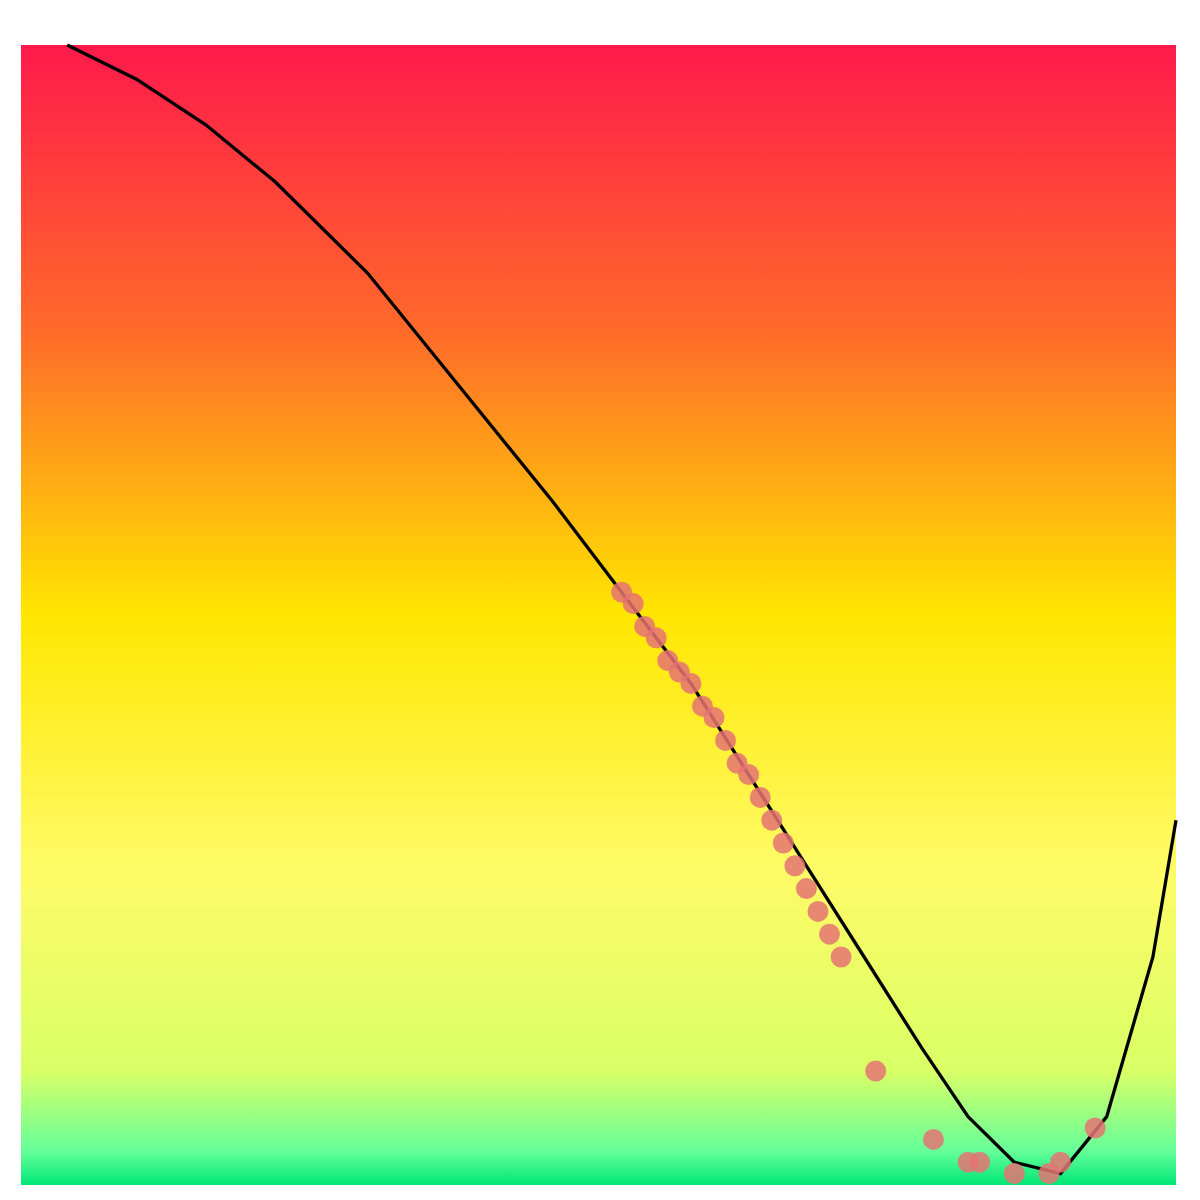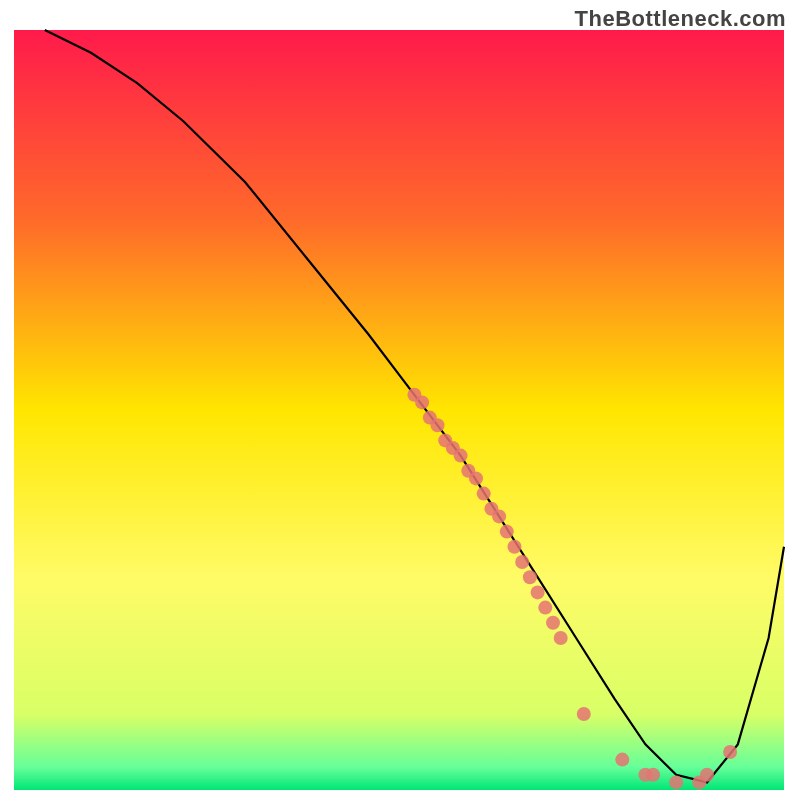--- a/index.html
+++ b/index.html
@@ -29,21 +29,20 @@
   svg {
     display: block;
     width: 800px;
     height: 800px;
   }
 </style>
 </head>
 <body>
 
 <div class="chart-wrap">
-  <div class="watermark">TheBottleneck.com</div>
 
   <svg viewBox="0 0 800 800">
     <defs>
       <linearGradient id="bg-grad" x1="0" y1="0" x2="0" y2="1">
           <stop offset="0%" stop-color="#ff1a4b"></stop>
           <stop offset="25%" stop-color="#ff6a2a"></stop>
           <stop offset="50%" stop-color="#ffe600"></stop>
           <stop offset="72%" stop-color="#fffb66"></stop>
           <stop offset="90%" stop-color="#d9ff66"></stop>
           <stop offset="97%" stop-color="#66ff99"></stop>

